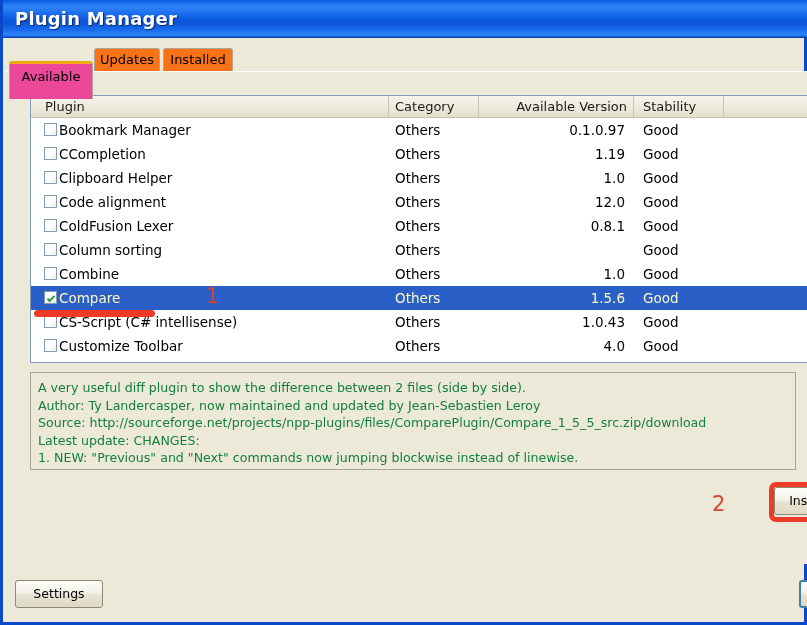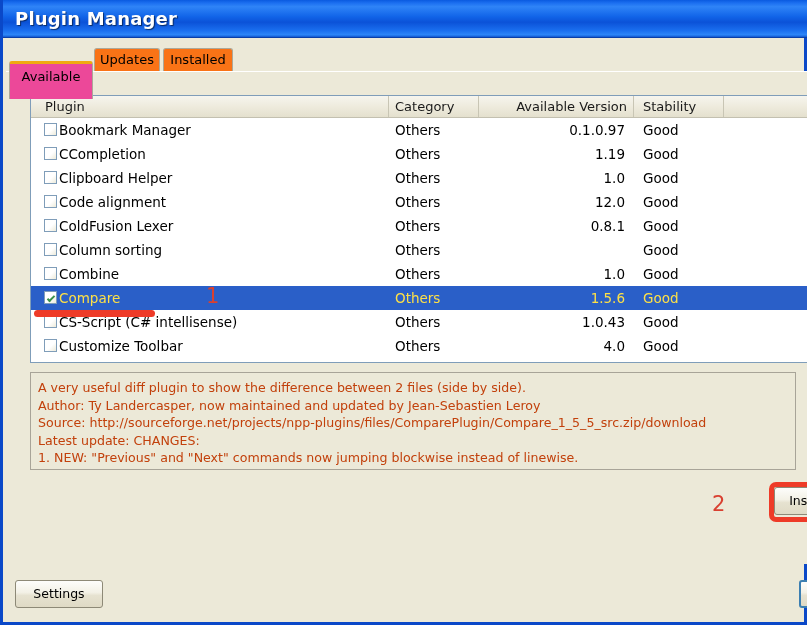--- a/index.html
+++ b/index.html
@@ -168,21 +168,21 @@
     position: absolute;
     top: 0;
     height: 24px;
     line-height: 24px;
     font-size: 13.5px;
     color: #000000;
     white-space: nowrap;
     overflow: hidden;
     box-sizing: border-box;
   }
-  .lv-row.selected .lv-cell { color: #fde047; }
+  .lv-row.selected .lv-cell { color: #fef9c3; }
   .lv-cell.right { text-align: right; }
 
   .chk {
     position: absolute;
     left: 13px;
     top: 5px;
     width: 13px;
     height: 13px;
     box-sizing: border-box;
     border: 1px solid #7f9db9;
@@ -221,21 +221,21 @@
     height: 98px;
     background: #ece9d8;
     border: 1px solid #a8a498;
     box-sizing: border-box;
     padding: 6px 7px 0 7px;
     overflow: hidden;
   }
   .descline {
     font-size: 12.6px;
     line-height: 17.6px;
-    color: #c2410c;
+    color: #15803d;
     white-space: nowrap;
     font-family: "DejaVu Sans", "Liberation Sans", sans-serif;
   }
 
   
   .install-wrap {
     position: absolute;
     left: 771px;
     top: 487px;
     width: 70px;

